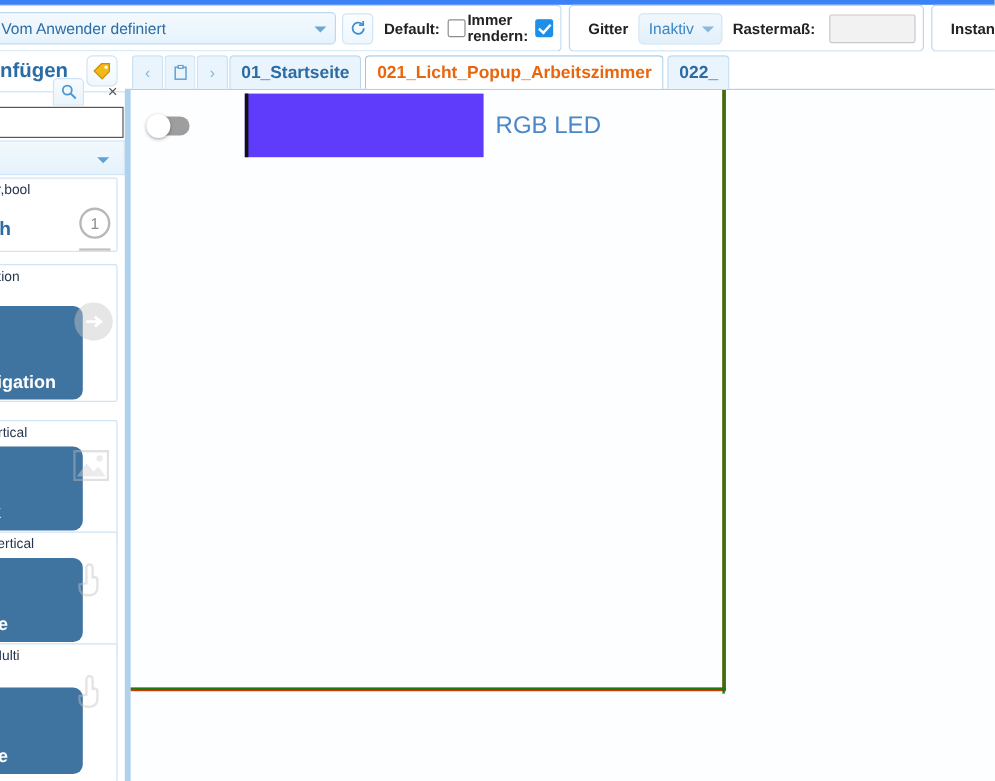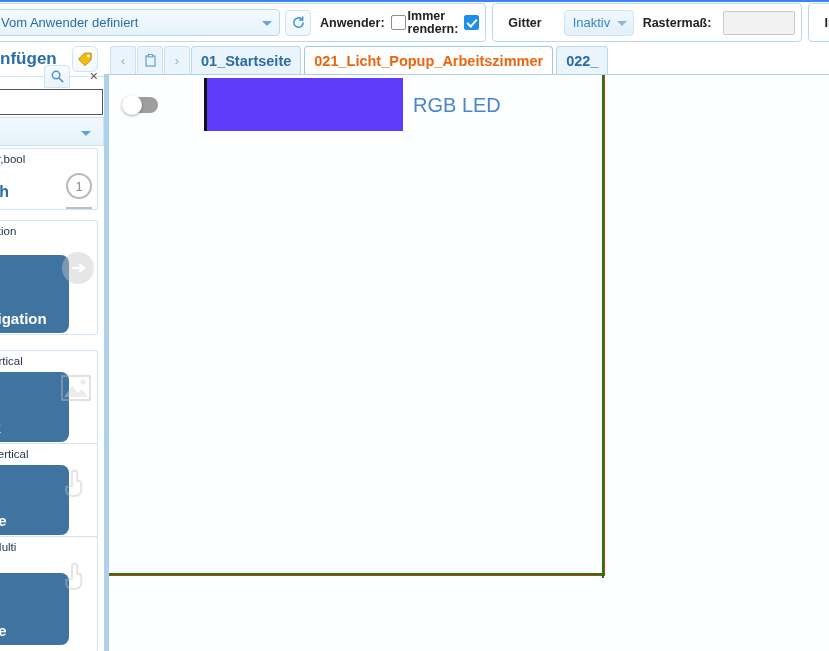--- a/index.html
+++ b/index.html
@@ -16,21 +16,21 @@
     width: 829px; height: 651px;
     background: #ffffff;
   }
 
   
   #toolbar {
     position: absolute;
     left: 0; top: 0;
     width: 829px; height: 43px;
     background: #ffffff;
-    border-top: 2px solid #3b82f6;
+    border-top: 4px solid #3b82f6;
     display: flex;
     align-items: center;
     padding: 0;
   }
   .tb-group {
     height: 39px;
     border: 1px solid #b9d8ef;
     border-radius: 4px;
     display: flex;
     align-items: center;
@@ -118,21 +118,21 @@
   }
 
   .gitter-combo {
     width: 70px; height: 26px;
     border: 1px solid #cfe4f4;
     border-radius: 4px;
     background: linear-gradient(#f0f8fd, #e2f0fa);
     display: flex; align-items: center;
     position: relative;
     padding-left: 8px;
-    margin-left: 16px;
+    margin-left: 2px;
   }
   .gitter-combo .combo-text { font-size: 13px; color: #3b86c4; }
   .gitter-combo .caret-down {
     border-top-color: #8ab8dd;
     right: 6px;
   }
 
   .txt-input {
     width: 72px; height: 24px;
     border: 1px solid #c8c8c8;
@@ -420,21 +420,21 @@
       <div class="combo">
         <span class="combo-text">Vom Anwender definiert</span>
         <span class="caret-down"></span>
       </div>
       <div class="icon-btn">
         <svg width="15" height="15" viewBox="0 0 16 16">
           <path d="M13 8a5 5 0 1 1-1.6-3.6" fill="none" stroke="#3f8fd0" stroke-width="1.6"></path>
           <path d="M12.4 1.6 L12.4 5.2 L8.8 5.2" fill="none" stroke="#3f8fd0" stroke-width="1.6"></path>
         </svg>
       </div>
-      <span class="tb-label">Anwender:</span>
+      <span class="tb-label">Default:</span>
       <span class="chk"></span>
       <span class="tb-label two-line" style="white-space: pre-line;">Immer
 rendern:</span>
       <span class="chk on"></span>
     </div>
 
     <div class="tb-group">
       <span class="tb-label">Gitter</span>
       <div class="gitter-combo">
         <span class="combo-text">Inaktiv</span>

